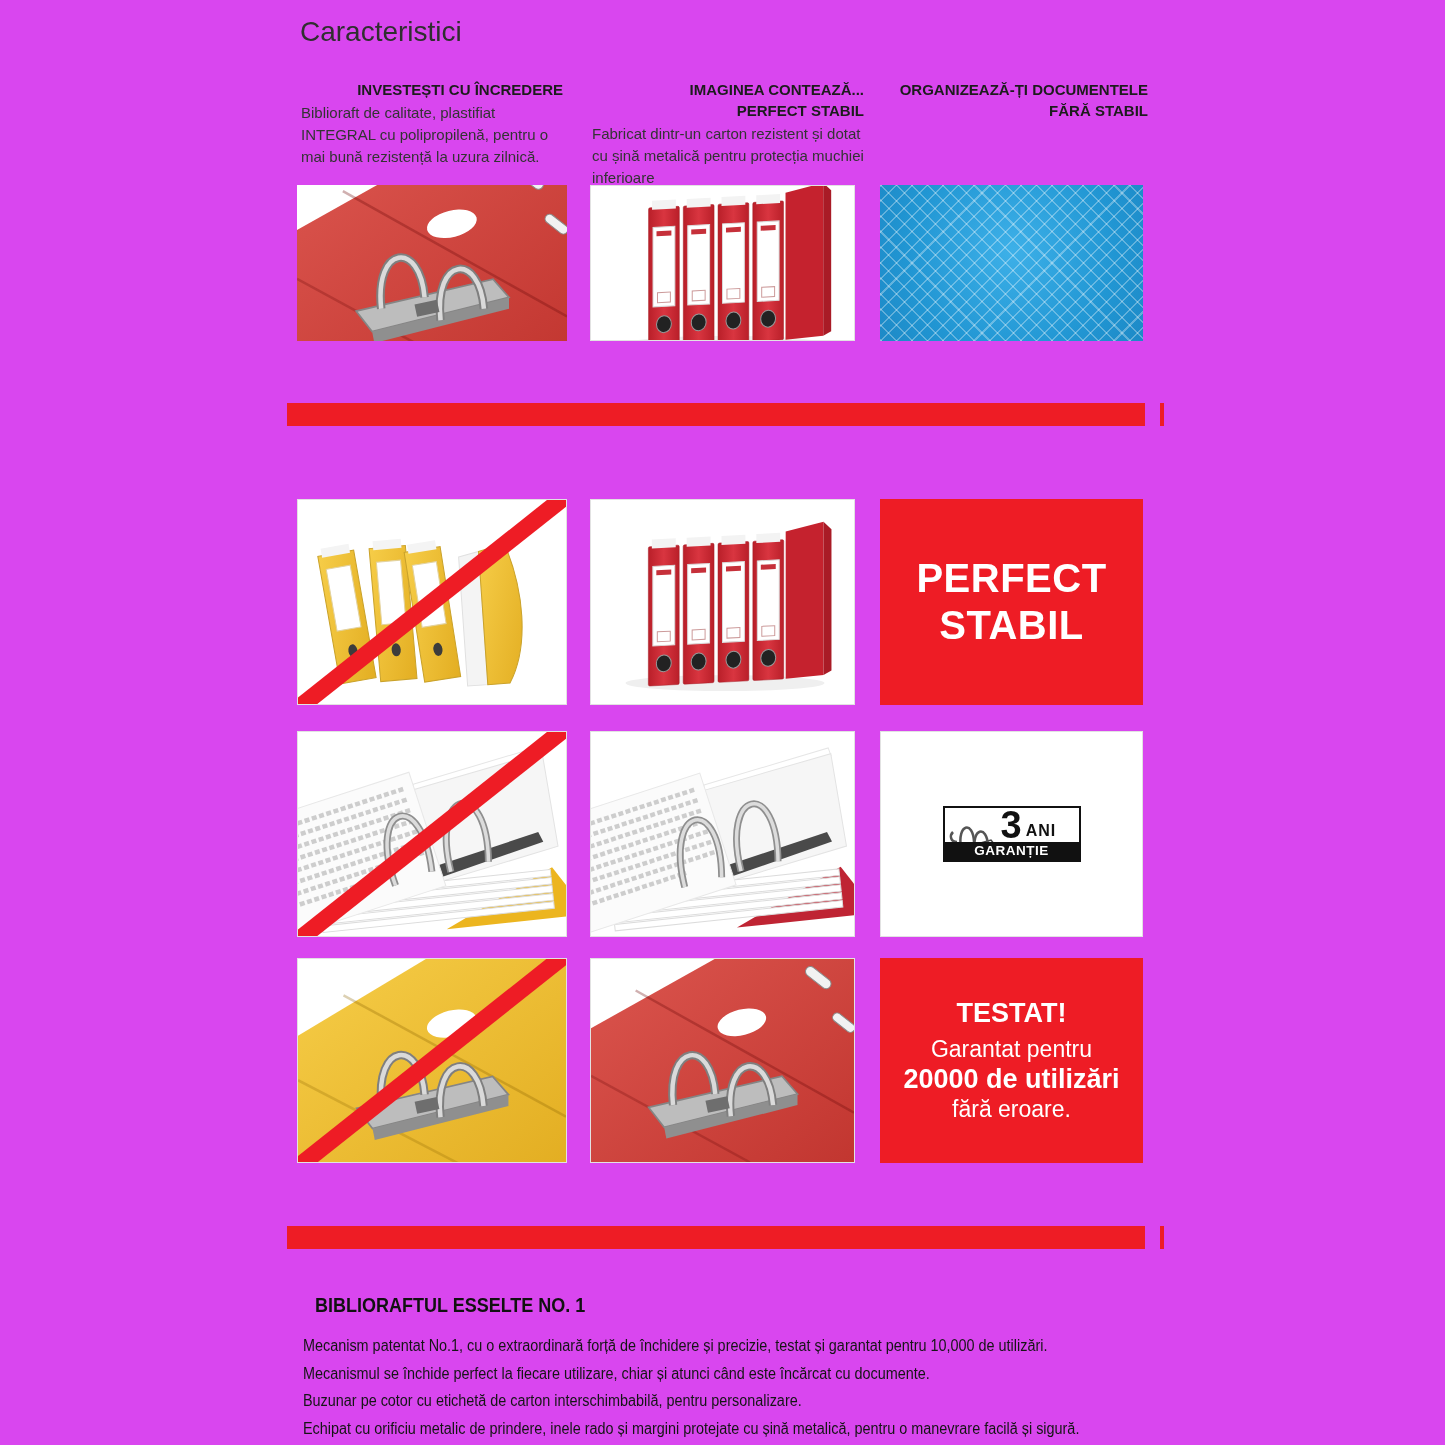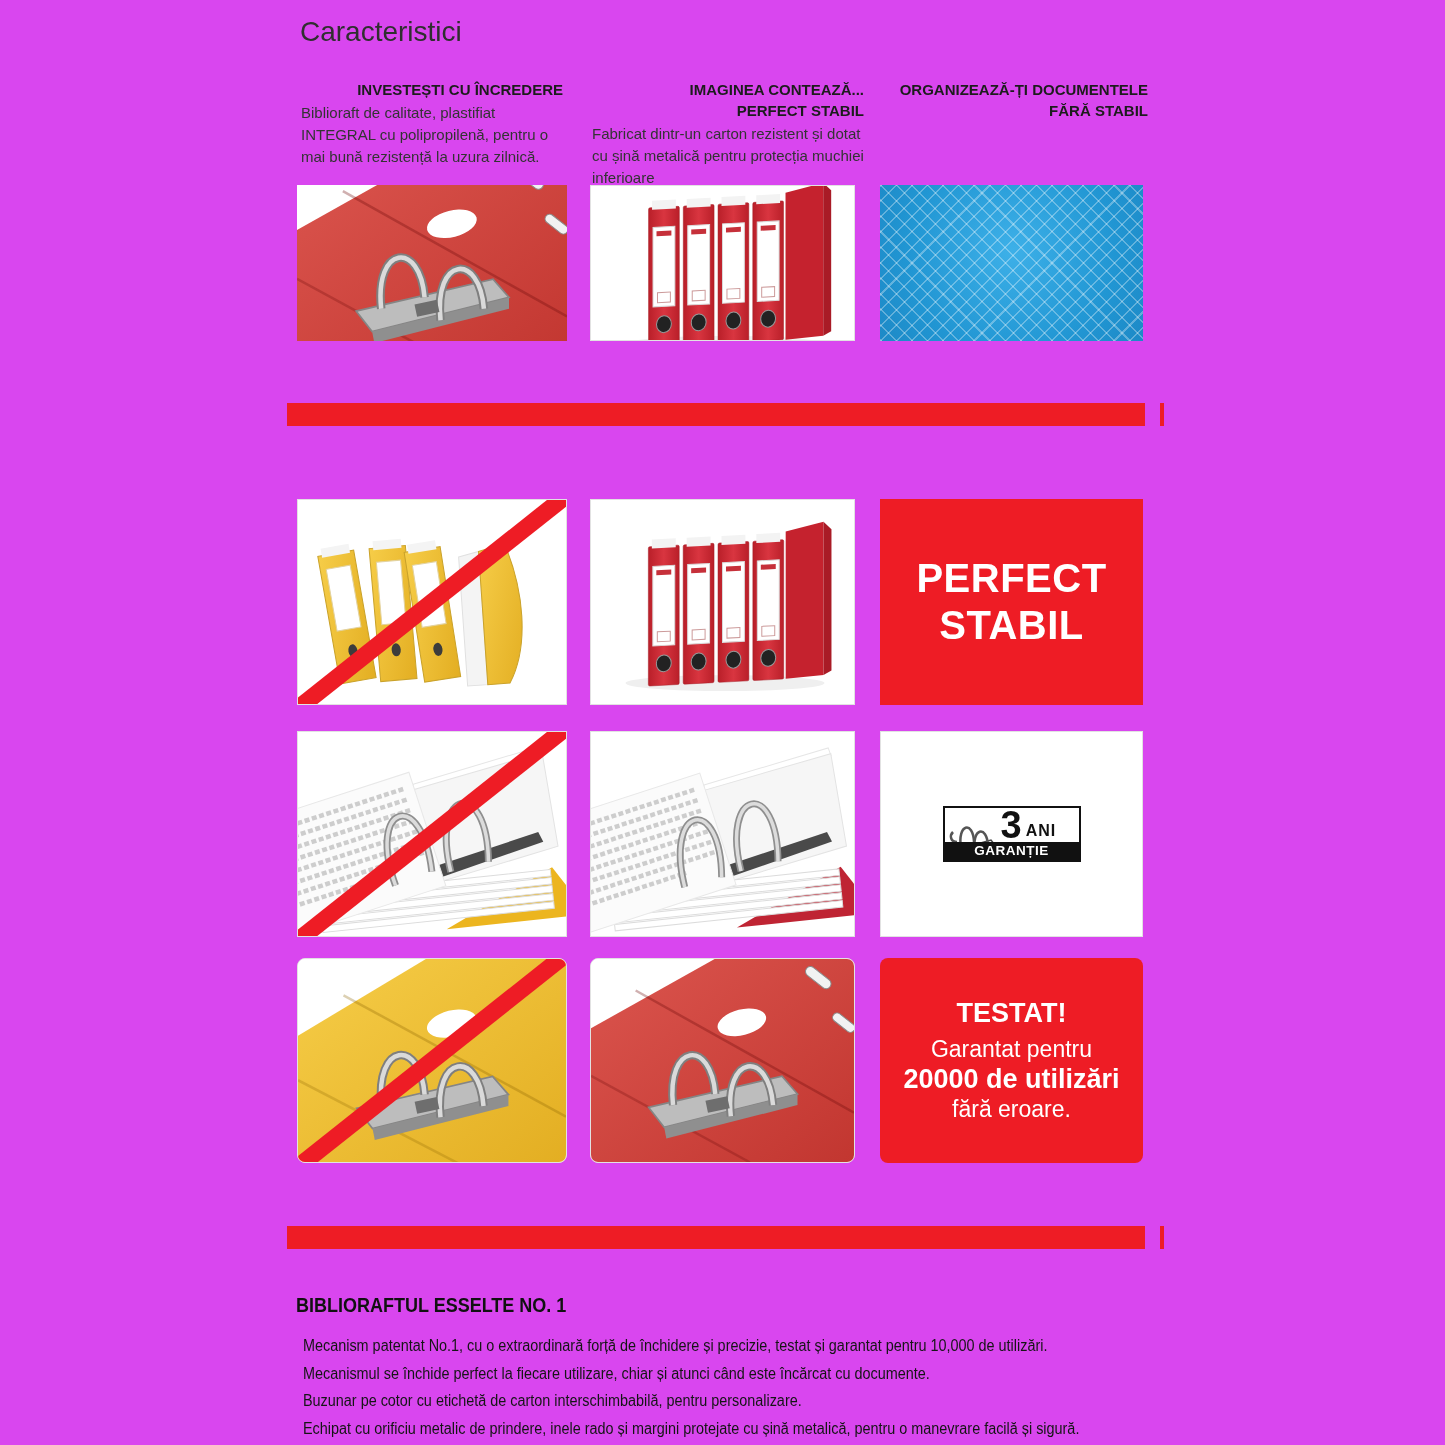--- a/index.html
+++ b/index.html
@@ -18,21 +18,21 @@
   .fhead{font-size:15px;font-weight:bold;line-height:21px;color:#1c1c1c;text-align:right;}
   .fbody{font-size:15px;line-height:22px;color:#333;margin-top:2px;}
 
   
   .ti{top:185px;height:156px;}
   .c1{left:297px;width:270px;}
   .c2{left:590px;width:265px;}
   .c3{left:880px;width:263px;}
   .r1{top:499px;height:206px;}
   .r2{top:731px;height:206px;}
-  .r3{top:958px;height:205px;border-radius:8px;}
+  .r3{top:958px;height:205px;}
   .photo{background:#fff;border:1px solid #e2e2e2;box-sizing:border-box;overflow:hidden;}
   .photo svg{display:block;width:100%;height:100%;}
   .noborder{border:none;}
 
   
   .redbar{left:287px;width:858px;height:23px;background:#ee1c25;}
   .bar1{top:403px;} .bar2{top:1226px;}
   .redtick{left:1160px;width:4px;height:23px;background:#ee1c25;}
 
   
@@ -56,21 +56,21 @@
   .badge-icon{position:absolute;left:2px;top:4px;}
 
   
   .bluetex{background-color:#2aa0dc;
     background-image:
       repeating-linear-gradient(45deg, rgba(255,255,255,.30) 0 1.5px, rgba(255,255,255,0) 1.5px 11px),
       repeating-linear-gradient(135deg, rgba(255,255,255,.30) 0 1.5px, rgba(255,255,255,0) 1.5px 11px),
       radial-gradient(circle at 50% 42%, #3db0e8 0%, #2196d3 65%, #1d89c6 100%);}
 
   
-  .footer-head{left:296px;top:1294px;font-size:20px;font-weight:bold;color:#111;}
+  .footer-head{left:315px;top:1294px;font-size:20px;font-weight:bold;color:#111;}
   .footer-lines{left:303px;top:1332px;width:1100px;font-size:16px;color:#151515;}
   .fline{line-height:27.5px;white-space:nowrap;}
   .narrow{display:inline-block;transform:scaleX(.9);transform-origin:0 50%;white-space:nowrap;}
 </style>
 </head>
 <body>
 
 <svg width="0" height="0" style="position:absolute" aria-hidden="true">
   <defs>
     <linearGradient id="gRed" x1="0" y1="0" x2="1" y2="1">

